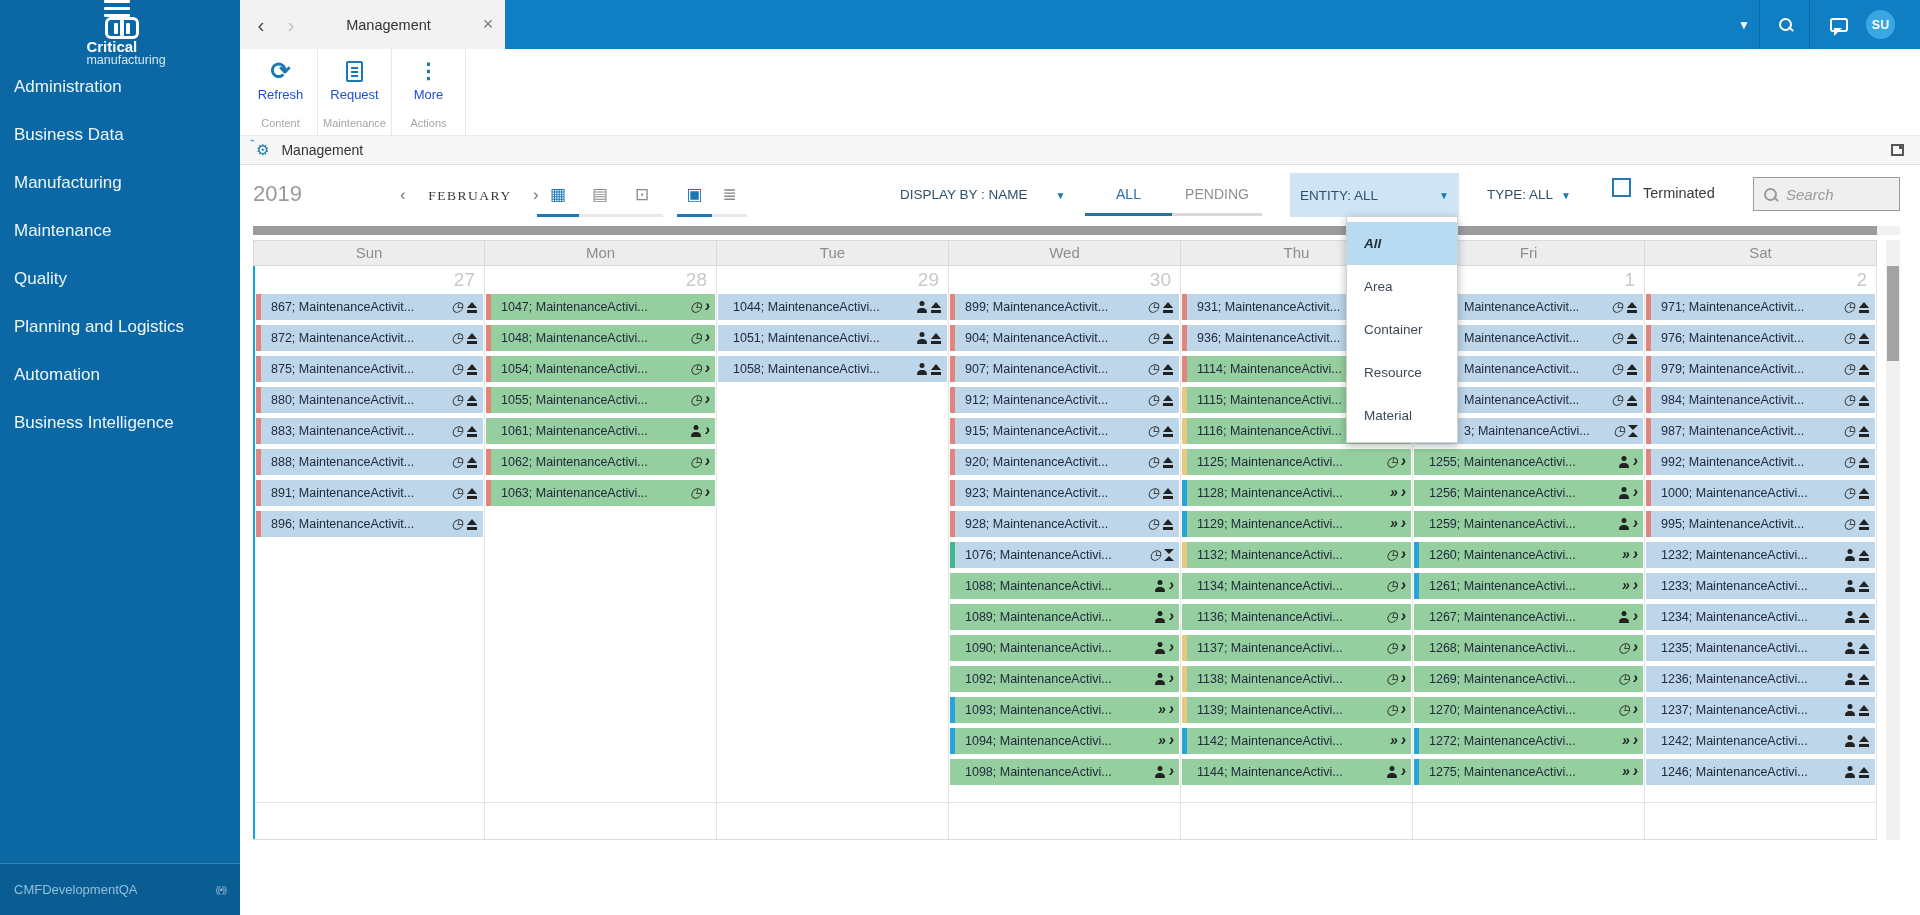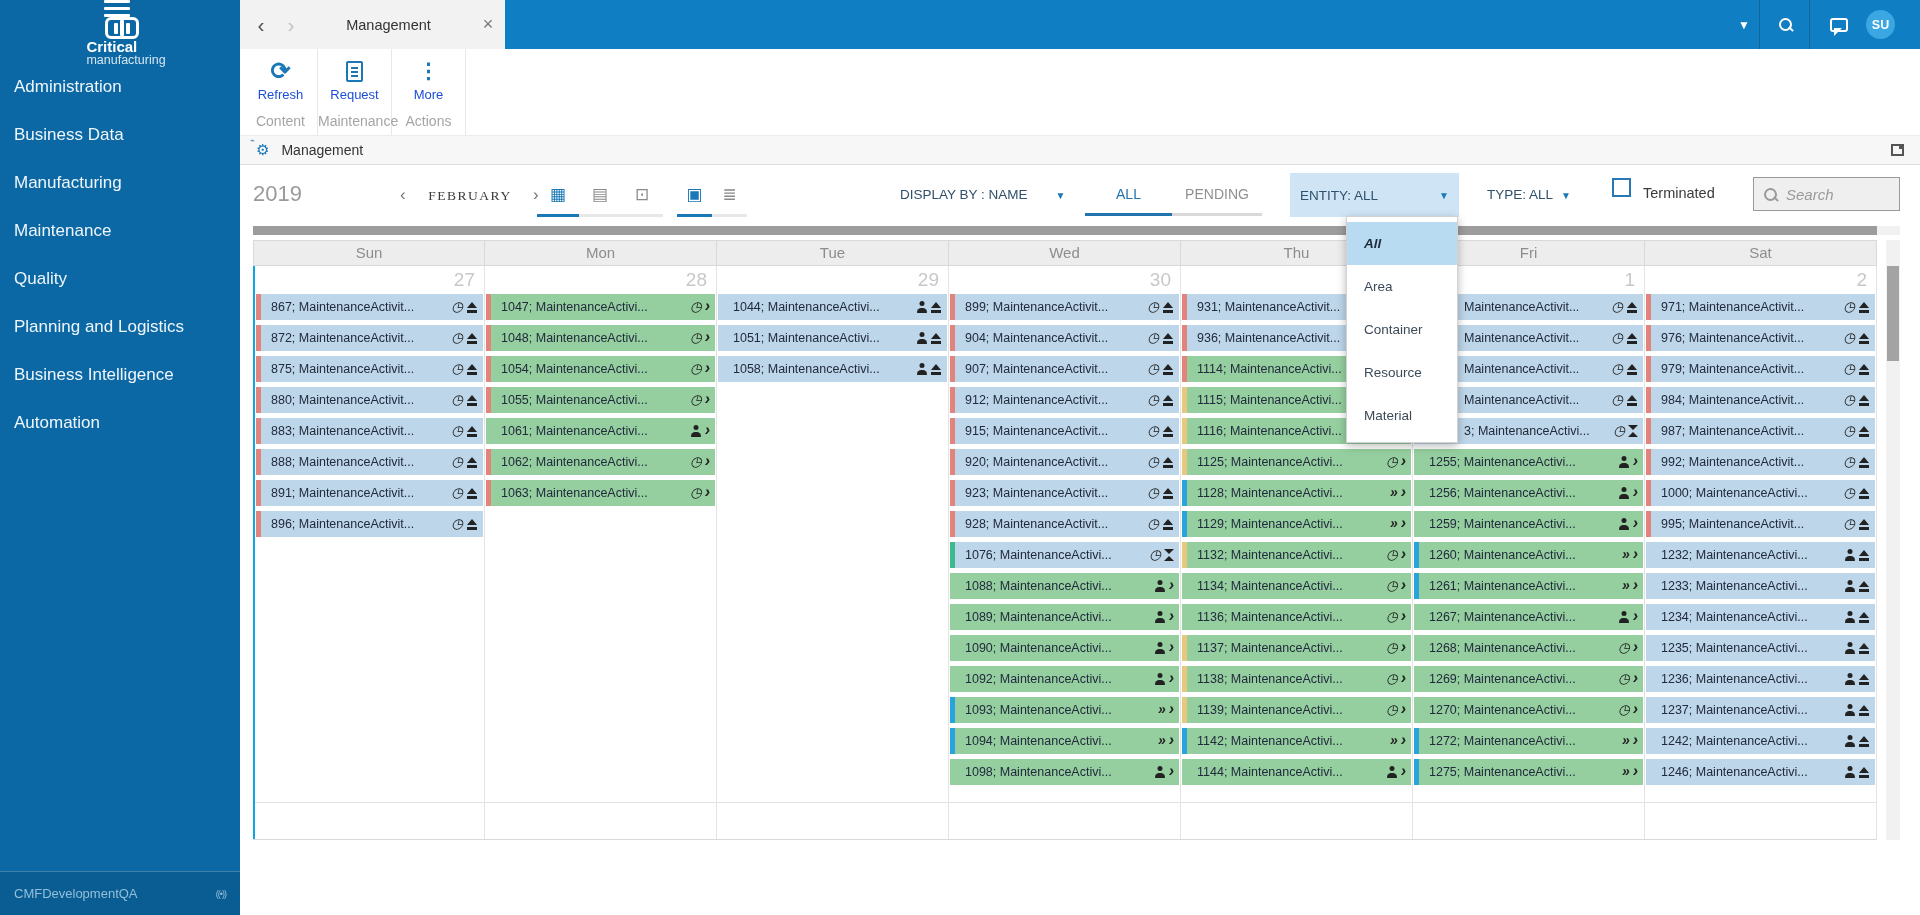--- a/index.html
+++ b/index.html
@@ -17,21 +17,21 @@
   .side-top{height:49px;display:flex;align-items:center;padding-left:12px;flex-direction:column;}
   .burger{width:26px;display:flex;flex-direction:column;gap:4px;cursor:pointer;margin-right:18px;}
   .burger span{display:block;height:3px;background:#fff;border-radius:1px;}
   .logo-box{width:34px;height:34px;border:3px solid #fff;border-radius:6px;display:flex;align-items:center;justify-content:center;gap:2px;margin-right:9px;}
   .logo-box i{display:block;width:4px;background:#fff;border-radius:1px;}
   .logo-box i:nth-child(1){height:11px}.logo-box i:nth-child(2){height:16px}.logo-box i:nth-child(3){height:11px}
   .brand b{display:block;color:#fff;font-size:15px;line-height:15px;}
   .brand span{display:block;color:#d5e6f2;font-size:12.5px;line-height:13px;}
   .side-menu{padding-top:14px;}
   .side-item{height:48px;line-height:48px;padding-left:14px;color:#eff6fb;font-size:17px;cursor:pointer;}
-  .side-foot{position:absolute;left:0;bottom:0;width:240px;height:44px;background:#0a5d92;border-top:1px solid rgba(255,255,255,.22);color:#93bfd9;font-size:13px;display:flex;align-items:center;padding:0 14px;}
+  .side-foot{position:absolute;left:0;bottom:0;width:240px;height:52px;background:#0a5d92;border-top:1px solid rgba(255,255,255,.22);color:#93bfd9;font-size:13px;display:flex;align-items:center;padding:0 14px;}
   .side-foot .env{flex:1;}
   .antenna{font-size:9px;color:#93bfd9;letter-spacing:-1px;}
 
   
   .content{position:absolute;left:240px;top:0;width:1680px;height:915px;background:#fff;}
 
   
   .topbar{position:absolute;left:0;top:0;width:1680px;height:49px;background:var(--topbar);}
   .tabstrip{position:absolute;left:0;top:0;width:265px;height:49px;background:#f2f2f2;display:flex;align-items:center;}
   .nav-ar{width:30px;text-align:center;font-size:21px;cursor:pointer;}
@@ -48,21 +48,21 @@
   .chat{width:18px;height:14px;border:2px solid #fff;border-radius:3px;position:relative;}
   .chat::after{content:"";position:absolute;bottom:-6px;left:2px;border:4px solid transparent;border-top-color:#fff;border-left-color:#fff;}
   .avatar{position:absolute;left:1626px;top:10px;width:29px;height:29px;border-radius:50%;background:var(--avatar);color:#fff;font-size:12.5px;font-weight:bold;display:flex;align-items:center;justify-content:center;cursor:pointer;}
 
   
   .toolbar{position:absolute;left:0;top:49px;width:1680px;height:86px;background:#fff;display:flex;padding-left:4px;}
   .tgroup{width:74px;height:86px;border-right:1px solid #e8e8e8;position:relative;text-align:center;}
   .tbtn{padding-top:9px;cursor:pointer;}
   .tbtn .tico{height:26px;display:flex;align-items:center;justify-content:center;color:var(--accent);}
   .tbtn .tlbl{font-size:13px;color:#1d4ed8;margin-top:3px;}
-  .tcap{position:absolute;bottom:6px;left:0;width:100%;font-size:14px;color:#a5a5a5;}
+  .tcap{position:absolute;bottom:6px;left:0;width:100%;font-size:11px;color:#a5a5a5;}
   .ico-refresh{font-size:24px;font-weight:bold;line-height:24px;}
   .doc-ic{width:17px;height:21px;border:2px solid var(--accent);border-radius:2px;position:relative;}
   .doc-ic::before{content:"";position:absolute;left:3px;right:3px;top:4px;height:2px;background:var(--accent);box-shadow:0 4px 0 var(--accent),0 8px 0 var(--accent);}
   .ico-more{font-size:21px;font-weight:bold;}
 
   
   .crumb{position:absolute;left:0;top:135px;width:1680px;height:30px;background:#f7f7f7;border-top:1px solid #ececec;border-bottom:1px solid #ddd;display:flex;align-items:center;padding:0 16px;}
   .gear{color:var(--accent);font-size:15px;margin-right:12px;position:relative;}
   .gear::before{content:"⌁";position:absolute;left:-6px;top:-5px;font-size:8px;}
   .crumb-title{font-size:14px;color:#333;}
@@ -151,22 +151,22 @@
       <span>manufacturing</span>
     </div>
   </div>
   <div class="side-menu">
       <div class="side-item">Administration</div>
       <div class="side-item">Business Data</div>
       <div class="side-item">Manufacturing</div>
       <div class="side-item">Maintenance</div>
       <div class="side-item">Quality</div>
       <div class="side-item">Planning and Logistics</div>
+      <div class="side-item">Automation</div>
       <div class="side-item">Business Intelligence</div>
-      <div class="side-item">Automation</div>
     </div>
   <div class="side-foot">
     <span class="env">CMFDevelopmentQA</span>
     <span class="antenna">((•))</span>
   </div>
 </div>
 
 <div class="content">
 
   <div class="topbar">

